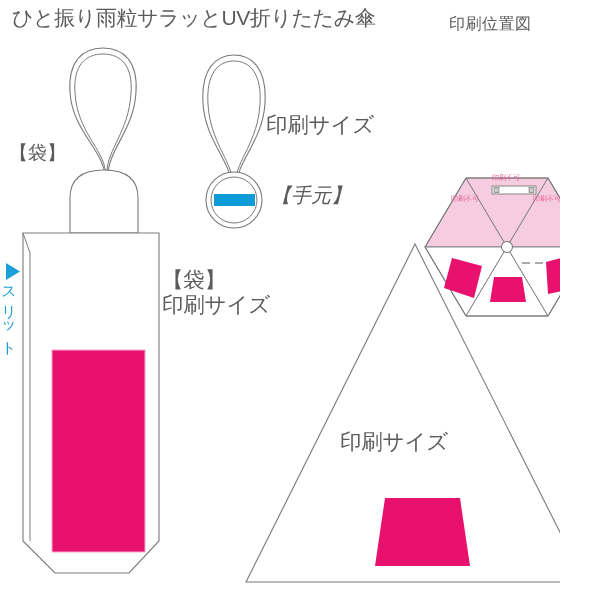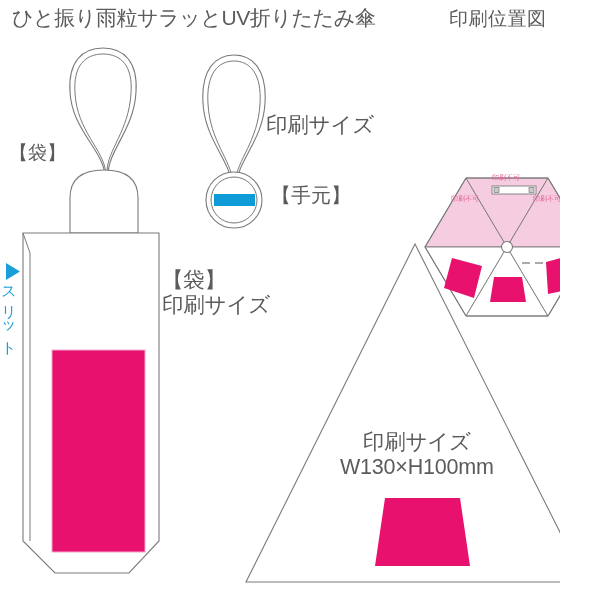--- a/index.html
+++ b/index.html
@@ -33,35 +33,36 @@
     font-family: "Liberation Sans", "DejaVu Sans", sans-serif;
   }
   #product-title {
     left: 12px;
     top: 6px;
     font-size: 21px;
     letter-spacing: -0.4px;
   }
   #diagram-title {
     left: 449px;
-    top: 8px;
-    font-size: 19px;
+    top: 15px;
+    font-size: 16px;
     letter-spacing: 0.5px;
     text-align: center;
   }
   #handle-print-size {
     left: 266px;
     top: 113px;
     font-size: 21.5px;
     letter-spacing: -0.2px;
   }
   #handle-label {
     left: 271px;
     top: 184px;
     font-size: 20px;
+    font-style: italic;
   }
   #bag-label-top {
     left: 9px;
     top: 142px;
     font-size: 19px;
   }
   #bag-print-block {
     left: 162px;
     top: 268px;
     font-size: 21.5px;
@@ -166,21 +167,21 @@
   <div class="txt" id="diagram-title">印刷位置図</div>
 
   <div class="txt" id="handle-print-size"><span>印刷サイズ</span><br></div>
 
   <div class="txt" id="handle-label">【手元】</div>
 
   <div class="txt" id="bag-label-top">【袋】</div>
 
   <div class="txt" id="bag-print-block"><span>【袋】</span><br><span>印刷サイズ</span><br></div>
 
-  <div class="txt" id="canopy-print-block"><span>印刷サイズ</span><br><span>W130×H100mm</span></div>
+  <div class="txt" id="canopy-print-block"><span>印刷サイズ</span><br></div>
 
   <div class="txt" id="slit-label">スリット</div>
 
   <div class="noprint-label" id="np-left">印刷不可</div>
   <div class="noprint-label" id="np-mid">印刷不可</div>
   <div class="noprint-label" id="np-right">印刷不可</div>
 
 </div>
 
 </body></html>

